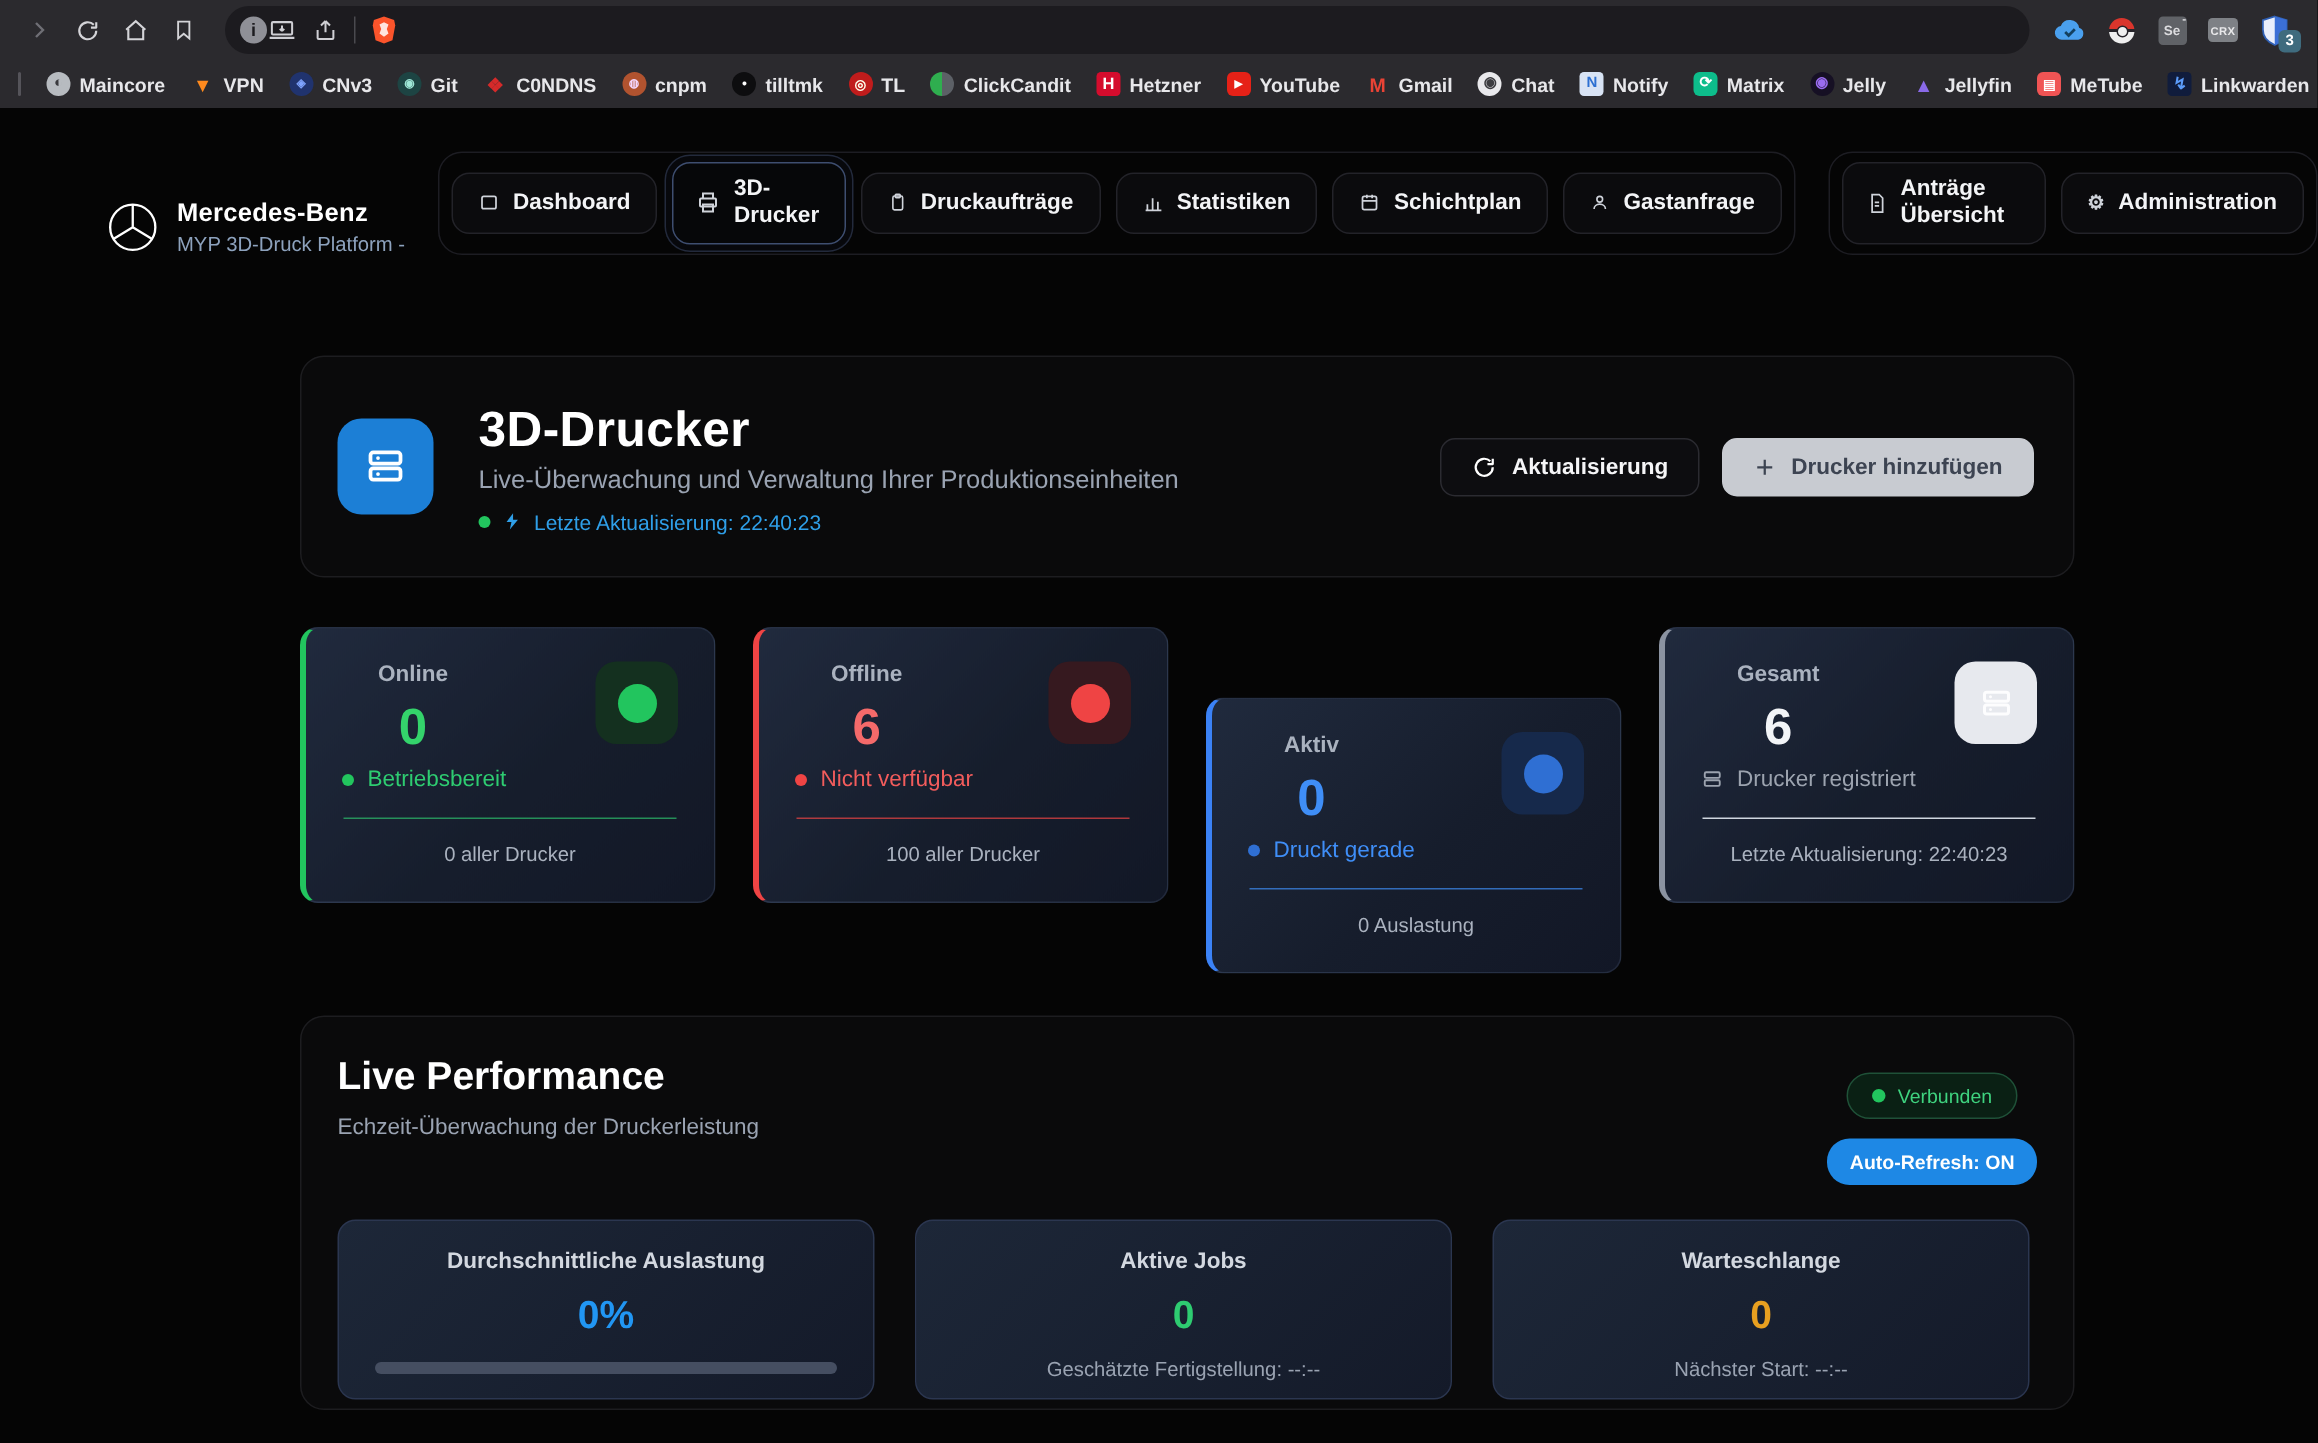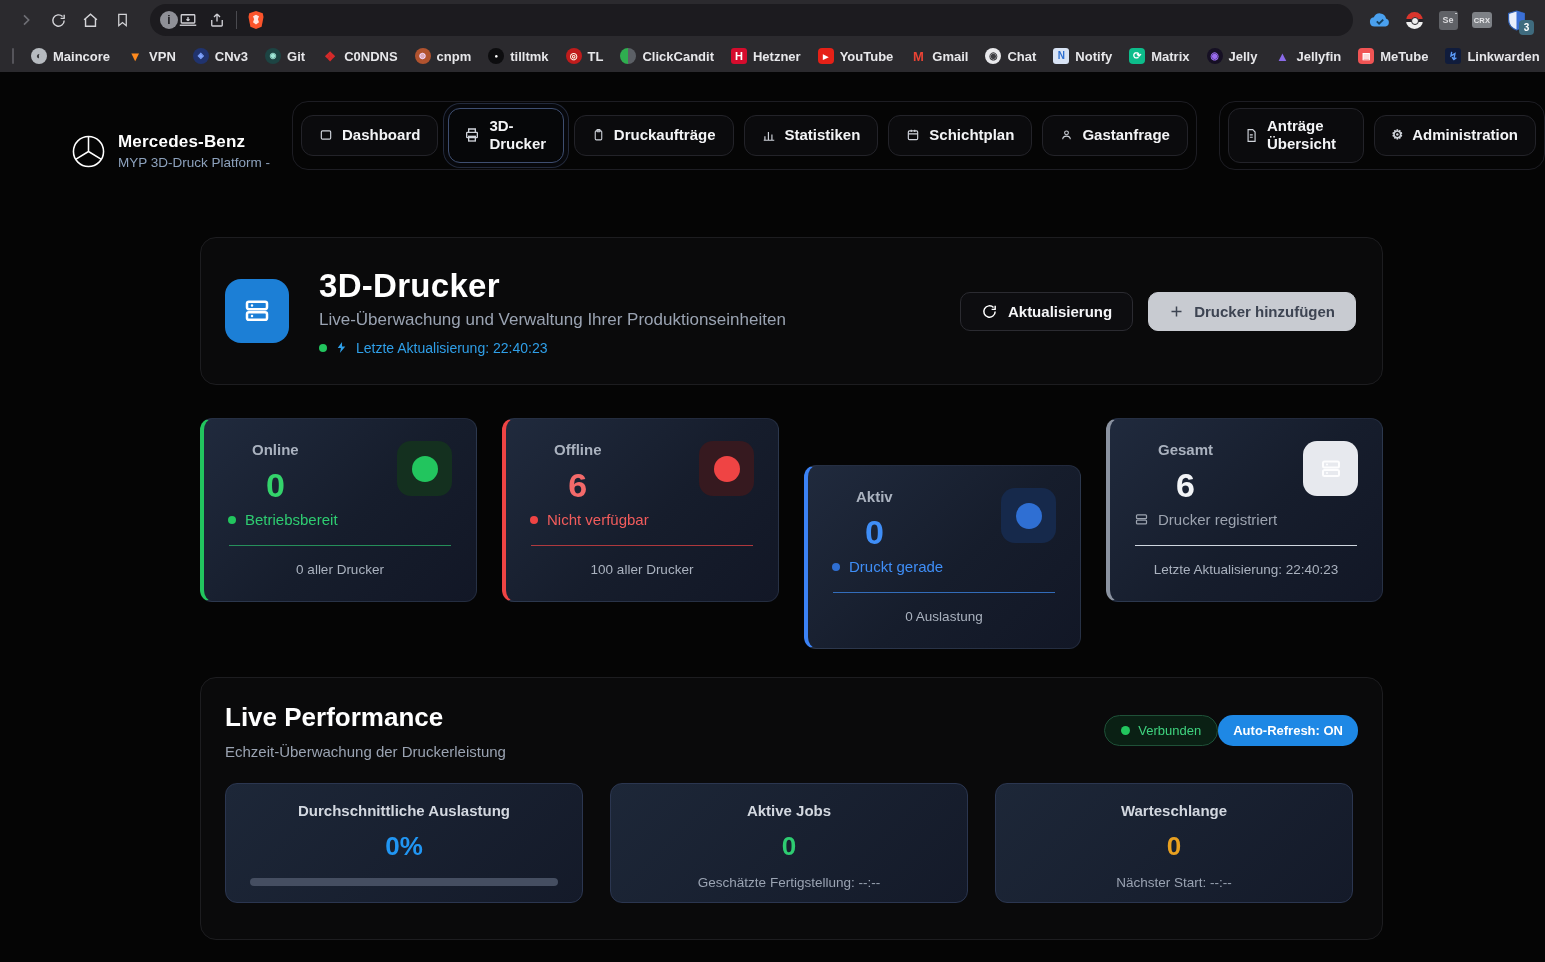--- a/index.html
+++ b/index.html
@@ -109,21 +109,21 @@
   .c-offline .stat-iconbox{background:#36191f;} .c-offline .ball{background:#ef4444;} .c-offline .stat-div{background:rgba(239,68,68,.7);}
   .c-aktiv { border-left-color:#3b82f6;margin-top:47px; } .c-aktiv .stat-value{color:#3f8ef7;} .c-aktiv .stat-status{color:#3f8ef7;}
   .c-aktiv .stat-iconbox{background:#16294b;} .c-aktiv .ball{background:#2f6fd3;} .c-aktiv .stat-div{background:rgba(63,142,247,.7);}
   .c-gesamt { border-left-color:#8b93a1; } .c-gesamt .stat-value{color:#f2f4f7;} .c-gesamt .stat-status{color:#9ca3af;}
   .c-gesamt .stat-iconbox{background:#e7e9ee;} .c-gesamt .stat-div{background:#cfd6df;}
 
   .perf { margin-top:28px; background:#0a0a0b; border:1px solid #1d1d20; border-radius:16px; padding:24px; height:263px; }
   .perf-head { display:flex; align-items:flex-start; }
   .perf-title { color:#fff; font-size:26px; font-weight:800; }
   .perf-sub { color:#9aa3b2; font-size:15px; margin-top:10px; }
-  .perf-badges { margin-left:auto; display:flex; align-items:center; margin-top:13px; }
+  .perf-badges { margin-left:auto; display:flex; align-items:center; gap:13px; margin-top:13px;flex-direction:column; }
   .badge-conn { display:flex; align-items:center; gap:8px; background:#0a2014; border:1px solid #1f5138;
     border-radius:16px; padding:7px 16px; color:#3fd37f; font-size:13px; }
   .badge-auto { background:#1e88e5; border-radius:15px; padding:8px 15px; color:#fff; font-size:13px; font-weight:bold; cursor:pointer; }
   .perf-grid { margin-top:23px; display:grid; grid-template-columns:358px 358px 358px; gap:27px; }
   .perf-card { height:120px; border-radius:12px; background:linear-gradient(135deg,#1d2738,#141a29);
     border:1px solid #2b3650; padding:18px 24px 0; text-align:center; }
   .perf-card .t { color:#d3d8e0; font-size:15px; font-weight:bold; }
   .perf-card .v { font-size:26px; font-weight:800; margin-top:12px; }
   .v-blue{color:#2196f3;} .v-green{color:#2ecc71;} .v-orange{color:#e8a020;}
   .perf-card .f { color:#9aa3b2; font-size:13.5px; margin-top:13px; }

